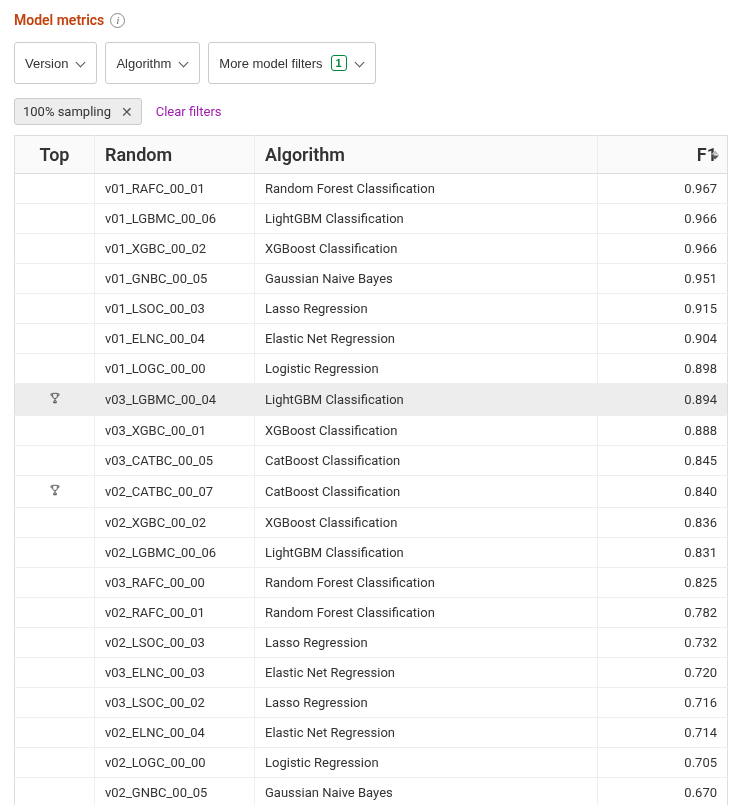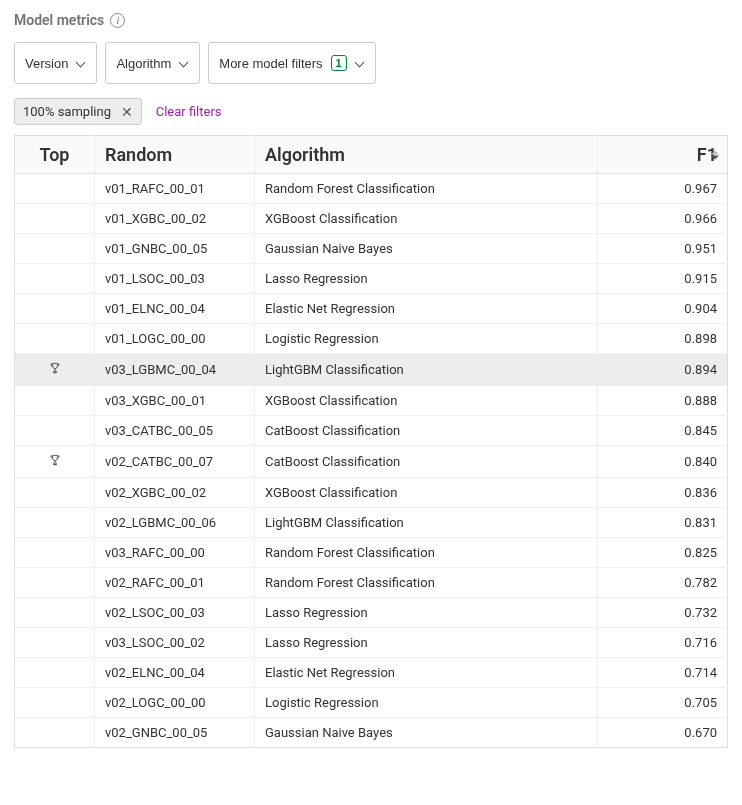--- a/index.html
+++ b/index.html
@@ -15,21 +15,21 @@
   .heading {
     display: flex;
     align-items: center;
     gap: 6px;
     margin-bottom: 14px;
   }
   .heading h2 {
     font-size: 14px;
     font-weight: 600;
     margin: 0;
-    color: #737373;
+    color: #c2410c;
   }
   .info-icon {
     width: 15px; height: 15px;
     border: 1px solid #888;
     border-radius: 50%;
     display: inline-flex;
     align-items: center;
     justify-content: center;
     font-size: 10px;
     color: #666;
@@ -208,20 +208,26 @@
   </thead>
   <tbody id="tbody">
       <tr>
         <td class="col-top"></td>
         <td class="col-model">v01_RAFC_00_01</td>
         <td class="col-algo">Random Forest Classification</td>
         <td class="col-f1">0.967</td>
       </tr>
       <tr>
         <td class="col-top"></td>
+        <td class="col-model">v01_LGBMC_00_06</td>
+        <td class="col-algo">LightGBM Classification</td>
+        <td class="col-f1">0.966</td>
+      </tr>
+      <tr>
+        <td class="col-top"></td>
         <td class="col-model">v01_XGBC_00_02</td>
         <td class="col-algo">XGBoost Classification</td>
         <td class="col-f1">0.966</td>
       </tr>
       <tr>
         <td class="col-top"></td>
         <td class="col-model">v01_GNBC_00_05</td>
         <td class="col-algo">Gaussian Naive Bayes</td>
         <td class="col-f1">0.951</td>
       </tr>
@@ -306,20 +312,26 @@
         <td class="col-f1">0.782</td>
       </tr>
       <tr>
         <td class="col-top"></td>
         <td class="col-model">v02_LSOC_00_03</td>
         <td class="col-algo">Lasso Regression</td>
         <td class="col-f1">0.732</td>
       </tr>
       <tr>
         <td class="col-top"></td>
+        <td class="col-model">v03_ELNC_00_03</td>
+        <td class="col-algo">Elastic Net Regression</td>
+        <td class="col-f1">0.720</td>
+      </tr>
+      <tr>
+        <td class="col-top"></td>
         <td class="col-model">v03_LSOC_00_02</td>
         <td class="col-algo">Lasso Regression</td>
         <td class="col-f1">0.716</td>
       </tr>
       <tr>
         <td class="col-top"></td>
         <td class="col-model">v02_ELNC_00_04</td>
         <td class="col-algo">Elastic Net Regression</td>
         <td class="col-f1">0.714</td>
       </tr>

